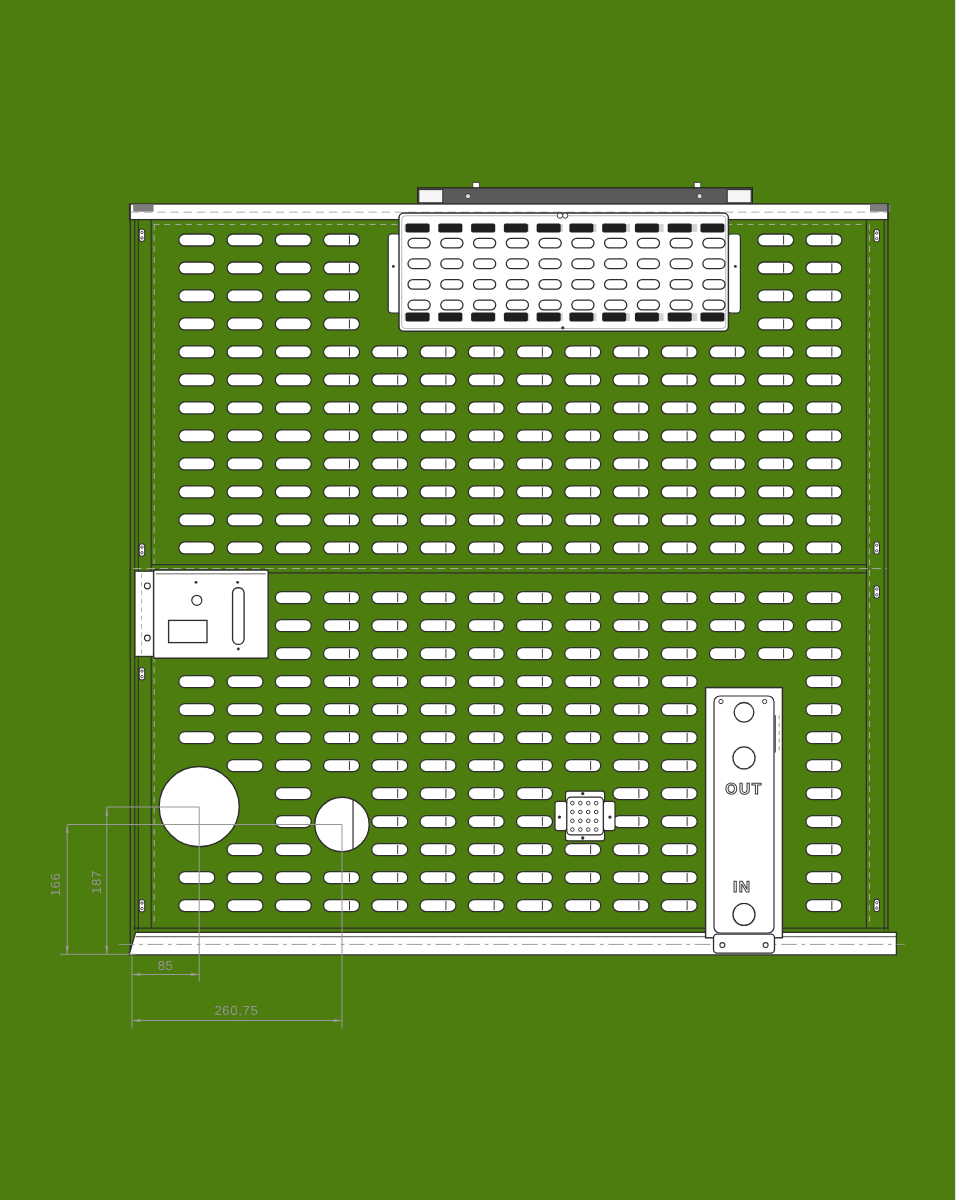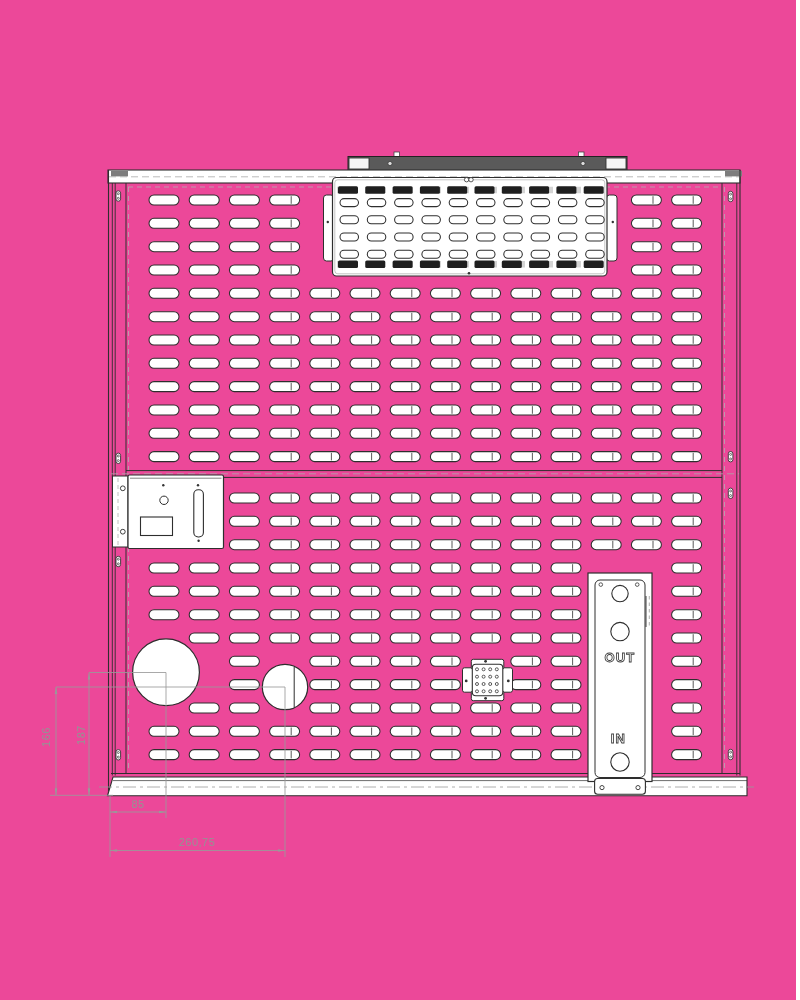--- a/index.html
+++ b/index.html
@@ -1,16 +1,16 @@
 <!DOCTYPE html>
 <html><head>
 <meta charset="utf-8">
 <style>
   html,body{margin:0;padding:0;background:#ffffff;}
-  .stage{position:relative;width:796px;height:1000px;background:#ec4899;overflow:hidden;
+  .stage{position:relative;width:796px;height:1000px;background:#4d7c0f;overflow:hidden;
          font-family:"Liberation Sans", sans-serif;}
   svg{display:block;}
   text.dim{font-size:11px;fill:#949494;letter-spacing:.5px;}
   text.port{font-size:13px;font-weight:bold;fill:none;stroke:#3c3c3c;stroke-width:.85;letter-spacing:1.2px;}
 </style>
 </head>
 <body>
 
 <div class="stage">
 <svg width="800" height="1000" viewBox="0 0 800 1000">

